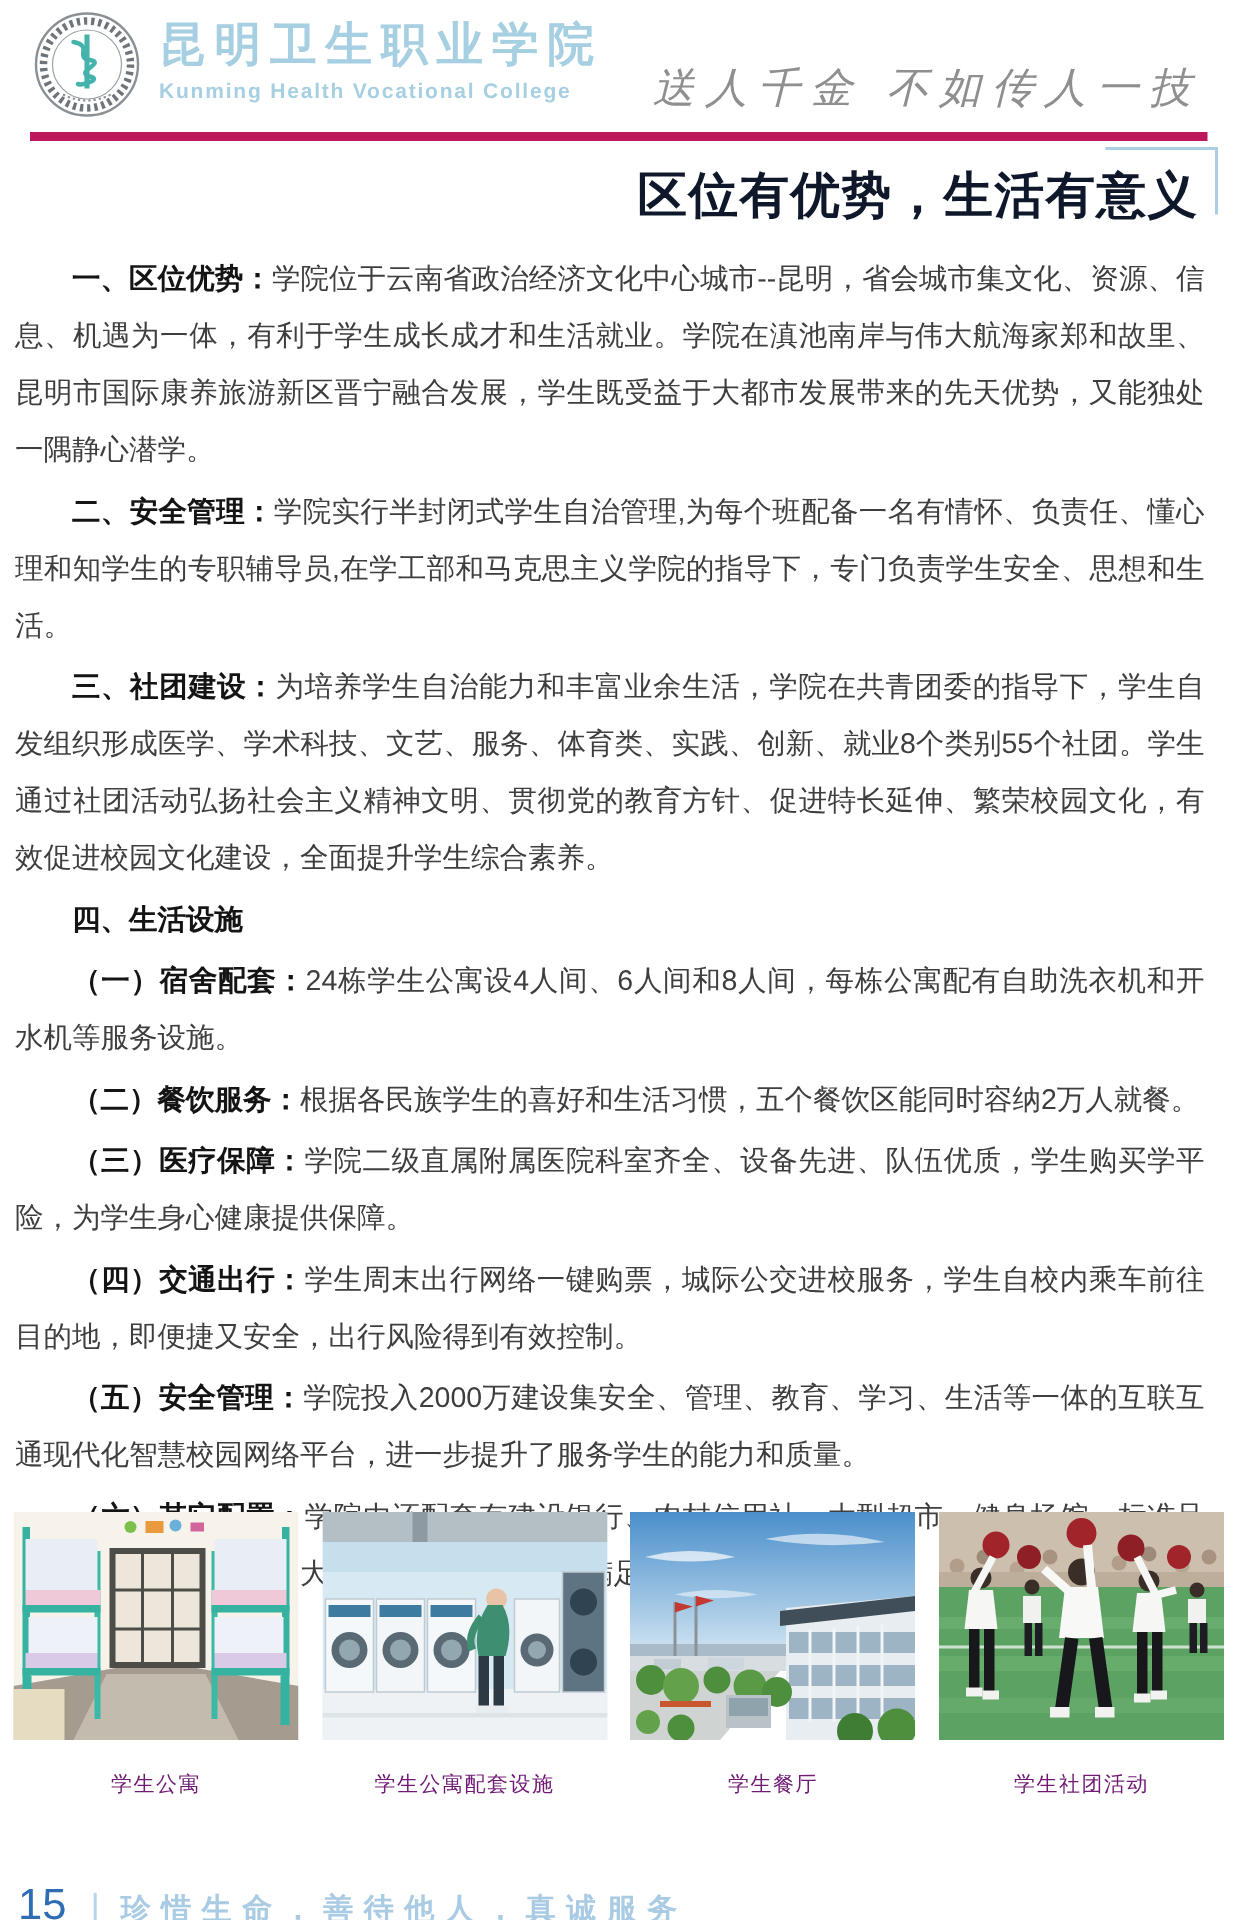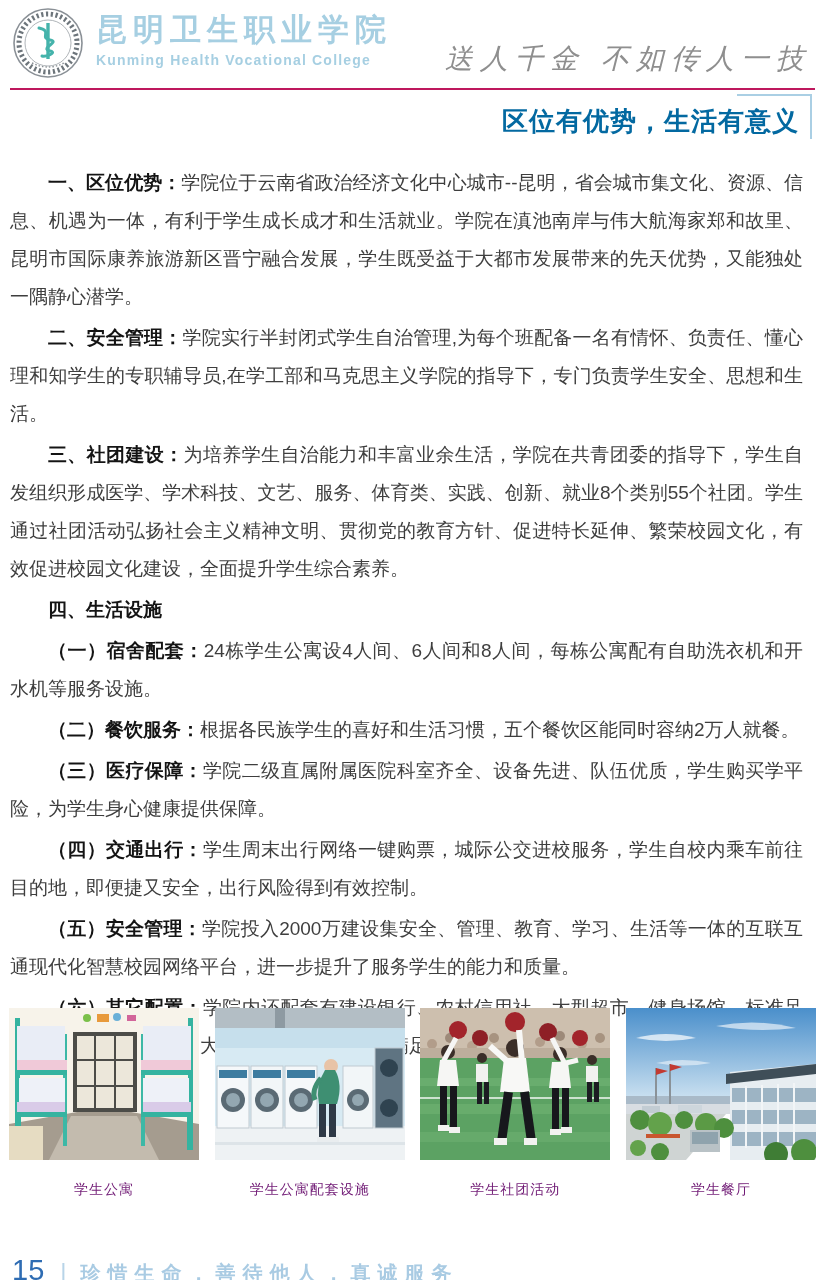--- a/index.html
+++ b/index.html
@@ -1,33 +1,33 @@
 <!DOCTYPE html>
 <html><head>
 <meta charset="utf-8">
 <style>
   html,body{margin:0;padding:0;background:#ffffff;}
   .page{
     width:825px;height:1280px;position:relative;background:#ffffff;overflow:hidden;
     font-family:"Liberation Sans","DejaVu Sans",sans-serif;
   }
   
-  .header{position:relative;height:88px;margin:0 10px;border-bottom:2px solid #be185d;}
+  .header{position:relative;height:88px;margin:0 20px;border-bottom:6px solid #be185d;}
   .logo{position:absolute;left:2px;top:7px;width:72px;height:72px;}
   .namewrap{position:absolute;left:86px;top:12px;}
   .name-zh{font-size:31px;font-weight:bold;letter-spacing:6px;color:#a6cfe2;line-height:36px;}
   .name-en{font-size:14px;letter-spacing:1.2px;color:#a6cfe2;margin-top:4px;font-weight:bold;}
   .slogan{position:absolute;right:4px;bottom:10px;font-size:28px;color:#8f8f8f;
     font-family:"DejaVu Serif","Liberation Serif",serif;font-style:italic;letter-spacing:7px;}
   
   .banner{position:relative;height:62px;}
   .bracket{position:absolute;right:13px;top:4px;width:73px;height:43px;
     border-top:2px solid #aacfe4;border-right:2px solid #aacfe4;}
-  .banner-title{position:absolute;right:26px;top:14px;margin:0;font-size:26px;font-weight:bold;
-    color:#0369a1;letter-spacing:1px;}
+  .banner-title{position:absolute;right:26px;top:14px;margin:0;font-size:33px;font-weight:bold;
+    color:#0f172a;letter-spacing:1px;}
   
   .content{padding:12px 22px 0 10px;}
   .para{font-size:19px;line-height:38px;text-align:justify;text-indent:2em;
     color:#3e3e3e;margin:0 0 3px 0;}
   .plabel{color:#141414;font-weight:bold;}
   
   .gallery{position:absolute;left:0;right:0;top:1008px;display:flex;
     justify-content:space-between;padding:0 9px;}
   .photo{margin:0;width:190px;}
   .photo svg{display:block;width:190px;height:152px;}
@@ -157,88 +157,20 @@
         <path d="M110,62 Q100,78 104,96 L122,96 Q128,76 120,62 Z" fill="#3e8f72"></path>
         <path d="M106,70 Q96,82 100,92" stroke="#3e8f72" stroke-width="5" fill="none"></path>
         <rect x="104" y="96" width="7" height="34" fill="#2e3razor946" fill-opacity="0"></rect>
         <rect x="104" y="96" width="7" height="34" fill="#2e3946"></rect>
         <rect x="114" y="96" width="7" height="34" fill="#2e3946"></rect>
         <rect x="102" y="129" width="11" height="5" fill="#e9edef"></rect>
         <rect x="113" y="129" width="11" height="5" fill="#e9edef"></rect>
         <rect x="0" y="134" width="190" height="3" fill="#dde4e8"></rect>
       </svg>
       <figcaption>学生公寓配套设施</figcaption>
-    </figure>
-
-    <figure class="photo">
-      <svg viewBox="0 0 190 152">
-        <rect width="190" height="152" fill="#cdbfae"></rect>
-        <g opacity="0.7">
-          <circle cx="12" cy="36" r="5" fill="#a8907c"></circle>
-            <circle cx="30" cy="30" r="5" fill="#8a7464"></circle>
-          <circle cx="52" cy="38" r="5" fill="#b09a86"></circle>
-            <circle cx="74" cy="30" r="5" fill="#97816d"></circle>
-          <circle cx="120" cy="34" r="5" fill="#a8907c"></circle>
-            <circle cx="140" cy="28" r="5" fill="#8a7464"></circle>
-          <circle cx="162" cy="36" r="5" fill="#b09a86"></circle>
-            <circle cx="180" cy="30" r="5" fill="#97816d"></circle>
-          <rect x="0" y="40" width="190" height="10" fill="#b7a795"></rect>
-        </g>
-        <rect x="0" y="50" width="190" height="102" fill="#5ca263"></rect>
-        <rect x="0" y="70" width="190" height="8" fill="#6fb273" opacity="0.7"></rect>
-        <rect x="0" y="96" width="190" height="10" fill="#6fb273" opacity="0.6"></rect>
-        <rect x="0" y="124" width="190" height="10" fill="#6fb273" opacity="0.5"></rect>
-        <line x1="0" y1="90" x2="190" y2="90" stroke="#e9f2ea" stroke-width="2" opacity="0.8"></line>
-
-        <g>
-          <circle cx="38" cy="22" r="9" fill="#a2242b"></circle>
-            <circle cx="60" cy="30" r="8" fill="#8e1f26"></circle>
-          <circle cx="95" cy="14" r="10" fill="#a2242b"></circle>
-            <circle cx="128" cy="24" r="9" fill="#8e1f26"></circle>
-          <circle cx="160" cy="30" r="8" fill="#a2242b"></circle>
-        </g>
-        <g>
-
-          <circle cx="28" cy="44" r="7" fill="#3a2e28"></circle>
-          <path d="M20,52 h16 l3,26 h-22 z" fill="#f6f6f4"></path>
-          <line x1="22" y1="56" x2="36" y2="30" stroke="#f6f6f4" stroke-width="5"></line>
-          <rect x="20" y="78" width="7" height="40" fill="#17171c"></rect>
-          <rect x="30" y="78" width="7" height="42" fill="#17171c"></rect>
-          <rect x="18" y="117" width="11" height="6" fill="#f2f2f0"></rect>
-            <rect x="29" y="119" width="11" height="6" fill="#f2f2f0"></rect>
-
-          <circle cx="95" cy="40" r="9" fill="#3a2e28"></circle>
-          <path d="M84,50 h22 l4,34 h-30 z" fill="#f8f8f6"></path>
-          <line x1="88" y1="54" x2="70" y2="38" stroke="#f8f8f6" stroke-width="6"></line>
-          <line x1="102" y1="54" x2="99" y2="22" stroke="#f8f8f6" stroke-width="6"></line>
-          <rect x="84" y="84" width="9" height="48" fill="#17171c" transform="rotate(8 88 84)"></rect>
-          <rect x="100" y="84" width="9" height="48" fill="#17171c" transform="rotate(-8 104 84)"></rect>
-          <rect x="74" y="130" width="13" height="7" fill="#f2f2f0"></rect>
-            <rect x="104" y="130" width="13" height="7" fill="#f2f2f0"></rect>
-
-          <circle cx="140" cy="46" r="7" fill="#3a2e28"></circle>
-          <path d="M132,54 h16 l3,26 h-22 z" fill="#f6f6f4"></path>
-          <line x1="146" y1="58" x2="132" y2="30" stroke="#f6f6f4" stroke-width="5"></line>
-          <line x1="134" y1="58" x2="158" y2="52" stroke="#f6f6f4" stroke-width="5"></line>
-          <rect x="132" y="80" width="7" height="42" fill="#17171c"></rect>
-          <rect x="142" y="80" width="7" height="40" fill="#17171c"></rect>
-          <rect x="130" y="121" width="11" height="6" fill="#f2f2f0"></rect>
-            <rect x="141" y="119" width="11" height="6" fill="#f2f2f0"></rect>
-
-          <circle cx="62" cy="50" r="5" fill="#3a2e28"></circle>
-            <rect x="56" y="56" width="12" height="18" fill="#f1f1ef"></rect>
-          <rect x="57" y="74" width="5" height="22" fill="#1c1c22"></rect>
-            <rect x="64" y="74" width="5" height="22" fill="#1c1c22"></rect>
-          <circle cx="172" cy="52" r="5" fill="#3a2e28"></circle>
-            <rect x="166" y="58" width="12" height="16" fill="#f1f1ef"></rect>
-          <rect x="167" y="74" width="5" height="20" fill="#1c1c22"></rect>
-            <rect x="174" y="74" width="5" height="20" fill="#1c1c22"></rect>
-        </g>
-      </svg>
-      <figcaption>学生社团活动</figcaption>
     </figure>
 
     <figure class="photo">
       <svg viewBox="0 0 190 152">
         <defs>
           <linearGradient id="sky" x1="0" y1="0" x2="0" y2="1">
             <stop offset="0" stop-color="#4a8fcb"></stop>
               <stop offset="1" stop-color="#d8e9f4"></stop>
           </linearGradient>
         </defs>
@@ -277,20 +209,88 @@
           <circle cx="178" cy="144" r="13" fill="#4e8f3e"></circle>
         <rect x="64" y="122" width="30" height="22" fill="#b9c2c6"></rect>
         <rect x="66" y="124" width="26" height="12" fill="#8fa3ad"></rect>
         <rect x="20" y="126" width="34" height="4" fill="#c8562f"></rect>
         <circle cx="12" cy="140" r="8" fill="#63a24b"></circle>
           <circle cx="34" cy="144" r="9" fill="#4e8f3e"></circle>
       </svg>
       <figcaption>学生餐厅</figcaption>
     </figure>
 
+    <figure class="photo">
+      <svg viewBox="0 0 190 152">
+        <rect width="190" height="152" fill="#cdbfae"></rect>
+        <g opacity="0.7">
+          <circle cx="12" cy="36" r="5" fill="#a8907c"></circle>
+            <circle cx="30" cy="30" r="5" fill="#8a7464"></circle>
+          <circle cx="52" cy="38" r="5" fill="#b09a86"></circle>
+            <circle cx="74" cy="30" r="5" fill="#97816d"></circle>
+          <circle cx="120" cy="34" r="5" fill="#a8907c"></circle>
+            <circle cx="140" cy="28" r="5" fill="#8a7464"></circle>
+          <circle cx="162" cy="36" r="5" fill="#b09a86"></circle>
+            <circle cx="180" cy="30" r="5" fill="#97816d"></circle>
+          <rect x="0" y="40" width="190" height="10" fill="#b7a795"></rect>
+        </g>
+        <rect x="0" y="50" width="190" height="102" fill="#5ca263"></rect>
+        <rect x="0" y="70" width="190" height="8" fill="#6fb273" opacity="0.7"></rect>
+        <rect x="0" y="96" width="190" height="10" fill="#6fb273" opacity="0.6"></rect>
+        <rect x="0" y="124" width="190" height="10" fill="#6fb273" opacity="0.5"></rect>
+        <line x1="0" y1="90" x2="190" y2="90" stroke="#e9f2ea" stroke-width="2" opacity="0.8"></line>
+
+        <g>
+          <circle cx="38" cy="22" r="9" fill="#a2242b"></circle>
+            <circle cx="60" cy="30" r="8" fill="#8e1f26"></circle>
+          <circle cx="95" cy="14" r="10" fill="#a2242b"></circle>
+            <circle cx="128" cy="24" r="9" fill="#8e1f26"></circle>
+          <circle cx="160" cy="30" r="8" fill="#a2242b"></circle>
+        </g>
+        <g>
+
+          <circle cx="28" cy="44" r="7" fill="#3a2e28"></circle>
+          <path d="M20,52 h16 l3,26 h-22 z" fill="#f6f6f4"></path>
+          <line x1="22" y1="56" x2="36" y2="30" stroke="#f6f6f4" stroke-width="5"></line>
+          <rect x="20" y="78" width="7" height="40" fill="#17171c"></rect>
+          <rect x="30" y="78" width="7" height="42" fill="#17171c"></rect>
+          <rect x="18" y="117" width="11" height="6" fill="#f2f2f0"></rect>
+            <rect x="29" y="119" width="11" height="6" fill="#f2f2f0"></rect>
+
+          <circle cx="95" cy="40" r="9" fill="#3a2e28"></circle>
+          <path d="M84,50 h22 l4,34 h-30 z" fill="#f8f8f6"></path>
+          <line x1="88" y1="54" x2="70" y2="38" stroke="#f8f8f6" stroke-width="6"></line>
+          <line x1="102" y1="54" x2="99" y2="22" stroke="#f8f8f6" stroke-width="6"></line>
+          <rect x="84" y="84" width="9" height="48" fill="#17171c" transform="rotate(8 88 84)"></rect>
+          <rect x="100" y="84" width="9" height="48" fill="#17171c" transform="rotate(-8 104 84)"></rect>
+          <rect x="74" y="130" width="13" height="7" fill="#f2f2f0"></rect>
+            <rect x="104" y="130" width="13" height="7" fill="#f2f2f0"></rect>
+
+          <circle cx="140" cy="46" r="7" fill="#3a2e28"></circle>
+          <path d="M132,54 h16 l3,26 h-22 z" fill="#f6f6f4"></path>
+          <line x1="146" y1="58" x2="132" y2="30" stroke="#f6f6f4" stroke-width="5"></line>
+          <line x1="134" y1="58" x2="158" y2="52" stroke="#f6f6f4" stroke-width="5"></line>
+          <rect x="132" y="80" width="7" height="42" fill="#17171c"></rect>
+          <rect x="142" y="80" width="7" height="40" fill="#17171c"></rect>
+          <rect x="130" y="121" width="11" height="6" fill="#f2f2f0"></rect>
+            <rect x="141" y="119" width="11" height="6" fill="#f2f2f0"></rect>
+
+          <circle cx="62" cy="50" r="5" fill="#3a2e28"></circle>
+            <rect x="56" y="56" width="12" height="18" fill="#f1f1ef"></rect>
+          <rect x="57" y="74" width="5" height="22" fill="#1c1c22"></rect>
+            <rect x="64" y="74" width="5" height="22" fill="#1c1c22"></rect>
+          <circle cx="172" cy="52" r="5" fill="#3a2e28"></circle>
+            <rect x="166" y="58" width="12" height="16" fill="#f1f1ef"></rect>
+          <rect x="167" y="74" width="5" height="20" fill="#1c1c22"></rect>
+            <rect x="174" y="74" width="5" height="20" fill="#1c1c22"></rect>
+        </g>
+      </svg>
+      <figcaption>学生社团活动</figcaption>
+    </figure>
+
   </div>
 
   <div class="footer">
     <span class="pagenum">15</span>
     <span class="fsep">|</span>
     <span class="fslogan">珍惜生命，善待他人，真诚服务</span>
   </div>
 
 </div>
 

